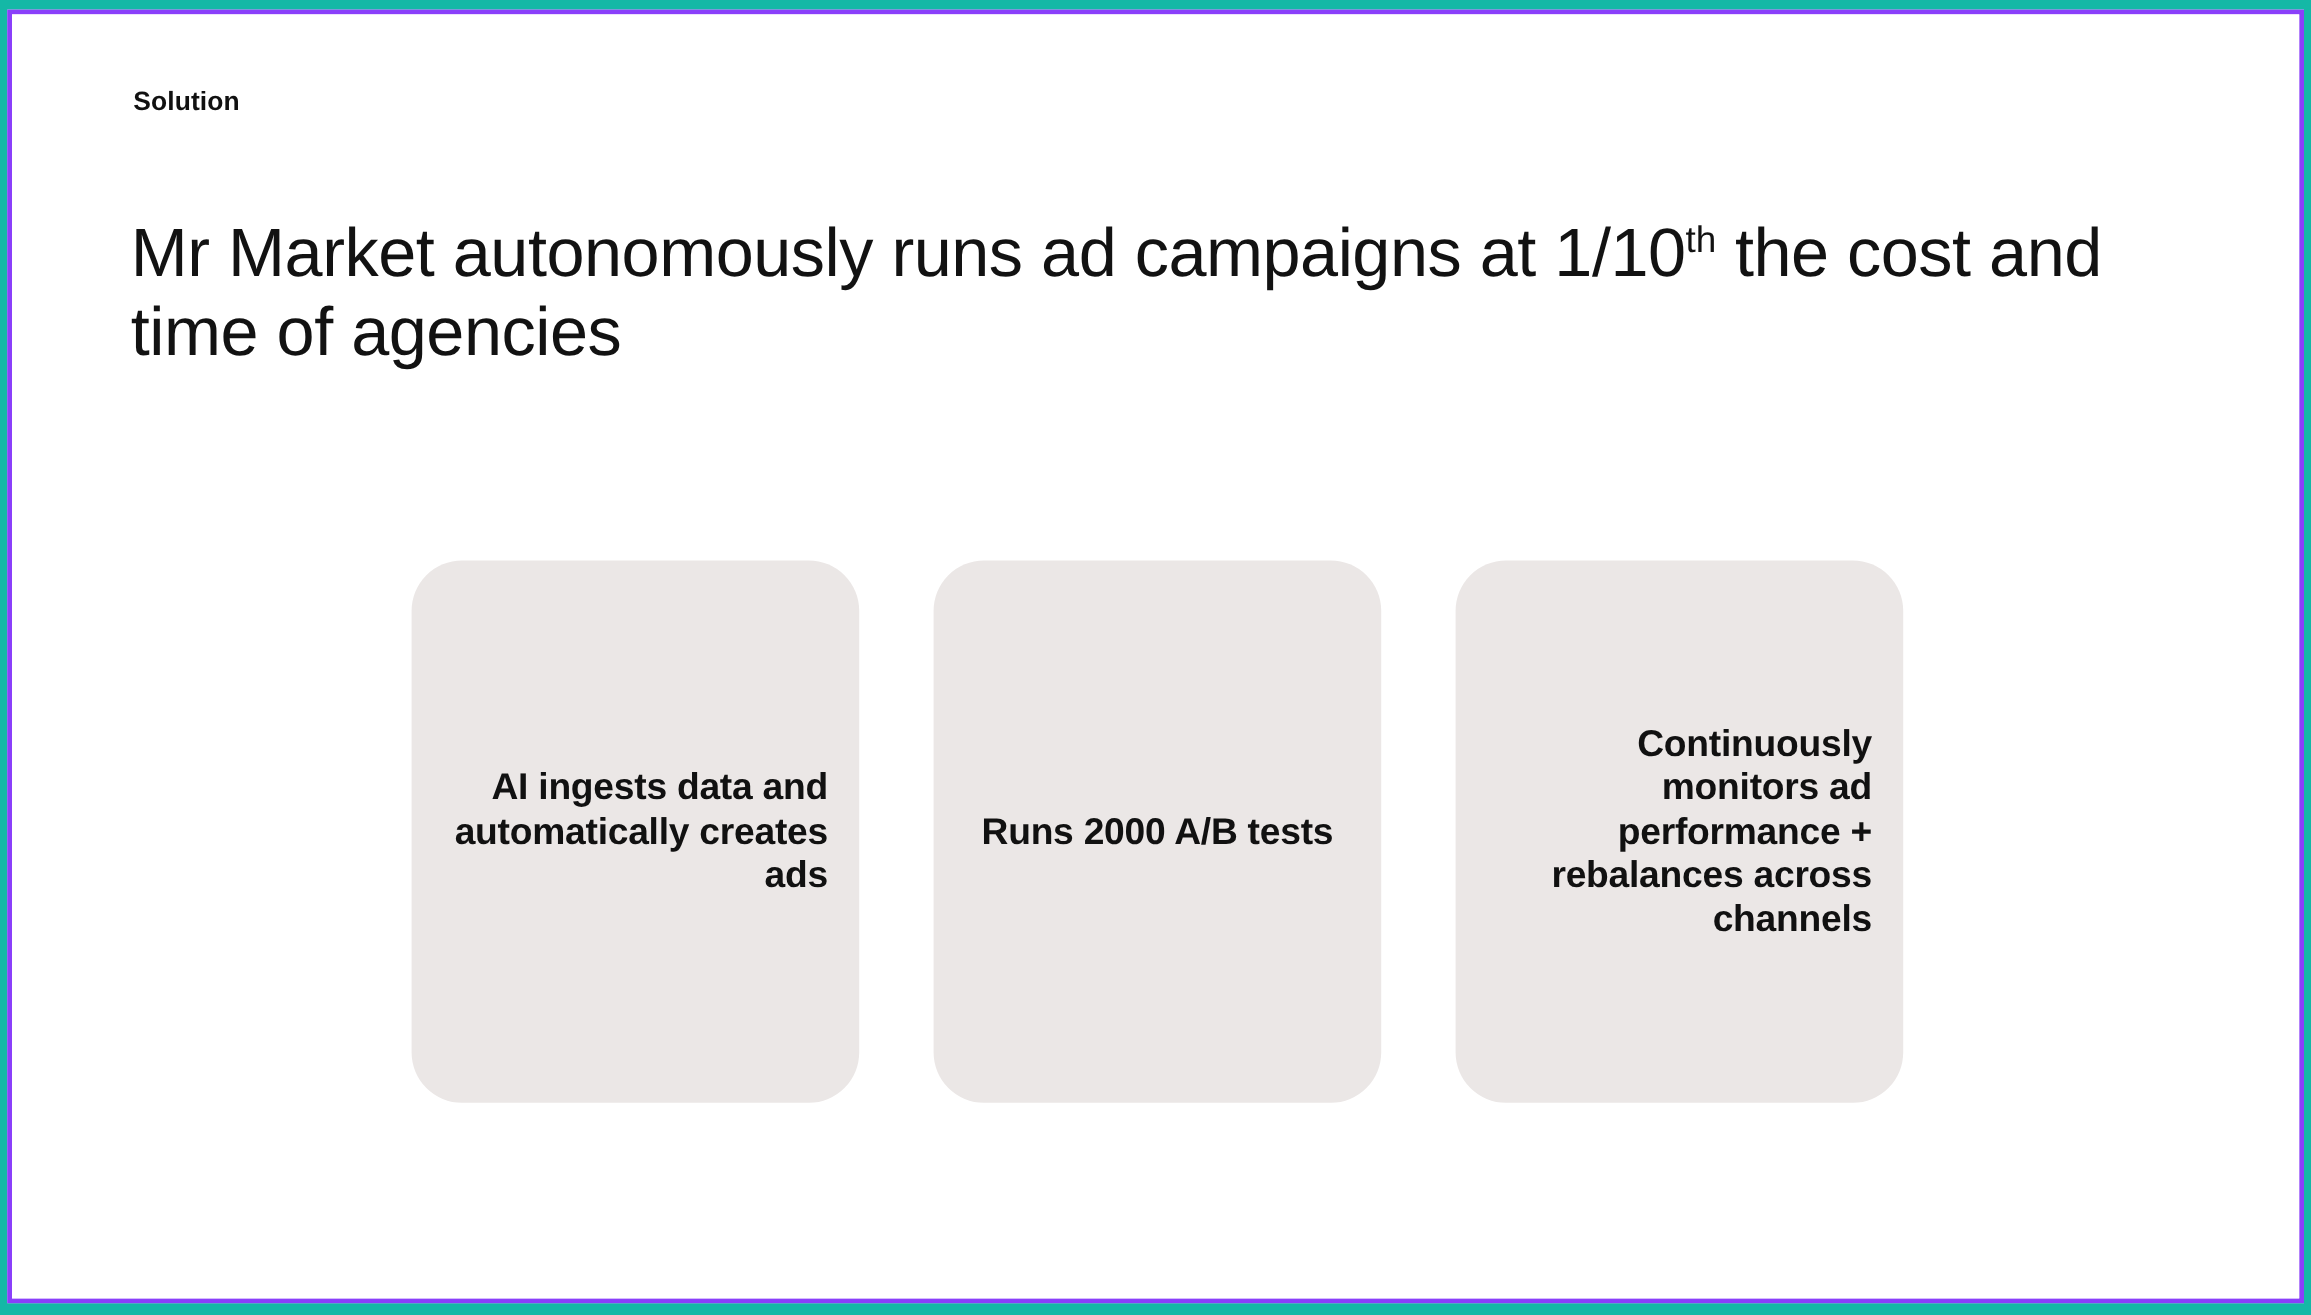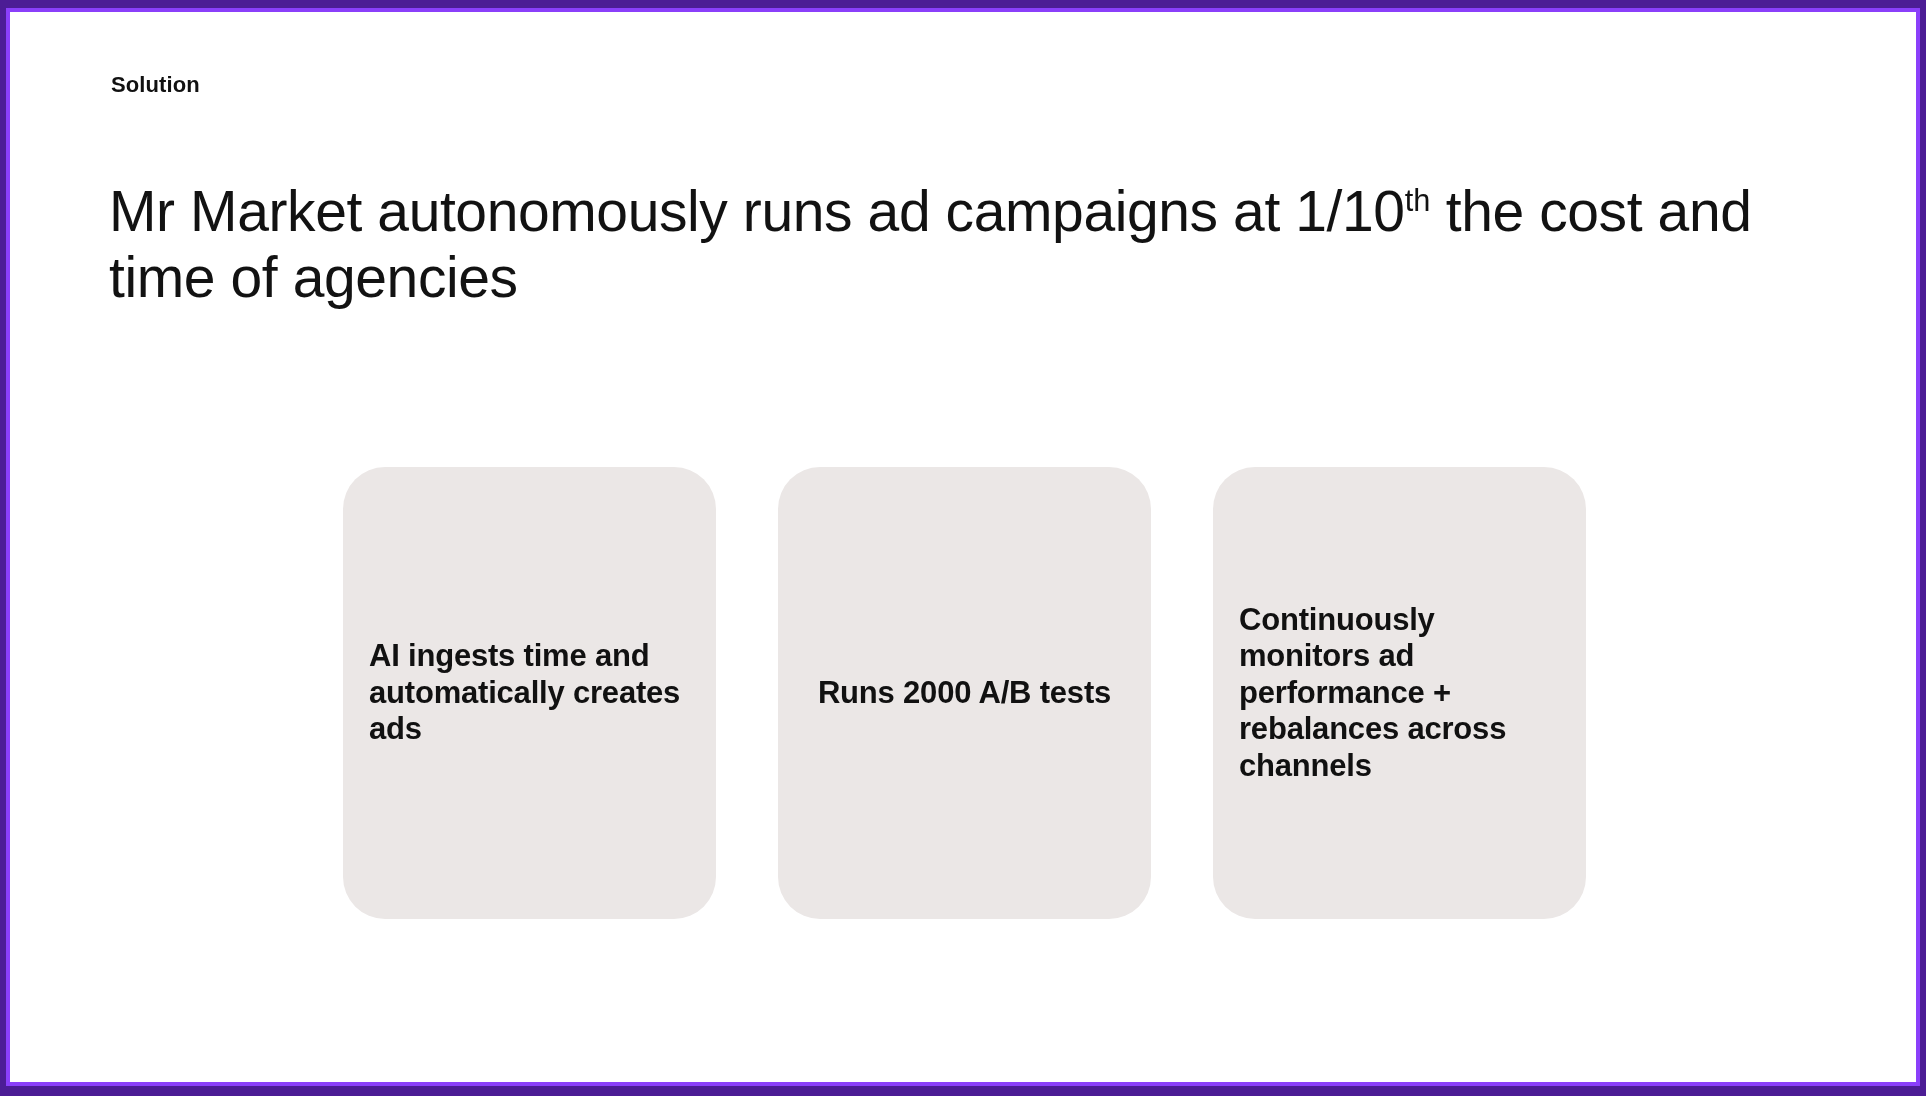--- a/index.html
+++ b/index.html
@@ -14,21 +14,21 @@
     font-family: "Liberation Sans", sans-serif;
   }
 
   
   .slide-mat {
     position: absolute;
     left: 0;
     top: 0;
     width: 1926px;
     height: 1096px;
-    background: #4c1d95;
+    background: #14b8a6;
     box-sizing: border-box;
   }
 
   
   .slide-frame {
     position: absolute;
     left: 6px;
     top: 8px;
     width: 1914px;
     height: 1078px;
@@ -99,39 +99,39 @@
     justify-content: center;
     box-sizing: border-box;
     padding: 22px 26px;
   }
 
   .card-text {
     font-size: 31px;
     font-weight: bold;
     line-height: 1.18;
     color: #111111;
-    text-align: left;
+    text-align: right;
     letter-spacing: -0.2px;
   }
 </style>
 </head>
 <body>
 
 <div class="slide-mat">
   <div class="slide-frame">
     <div class="slide-canvas">
 
       <div class="eyebrow">Solution</div>
 
       <h1 class="headline"><span>Mr Market autonomously runs ad campaigns at 1/10</span><sup>th</sup><span> the cost and time of agencies</span></h1>
 
       <div class="card-row">
 
         <div class="card">
-          <div class="card-text">AI ingests time and automatically creates ads</div>
+          <div class="card-text">AI ingests data and automatically creates ads</div>
         </div>
 
         <div class="card">
           <div class="card-text">Runs 2000 A/B tests</div>
         </div>
 
         <div class="card">
           <div class="card-text">Continuously monitors ad performance + rebalances across channels</div>
         </div>
 

